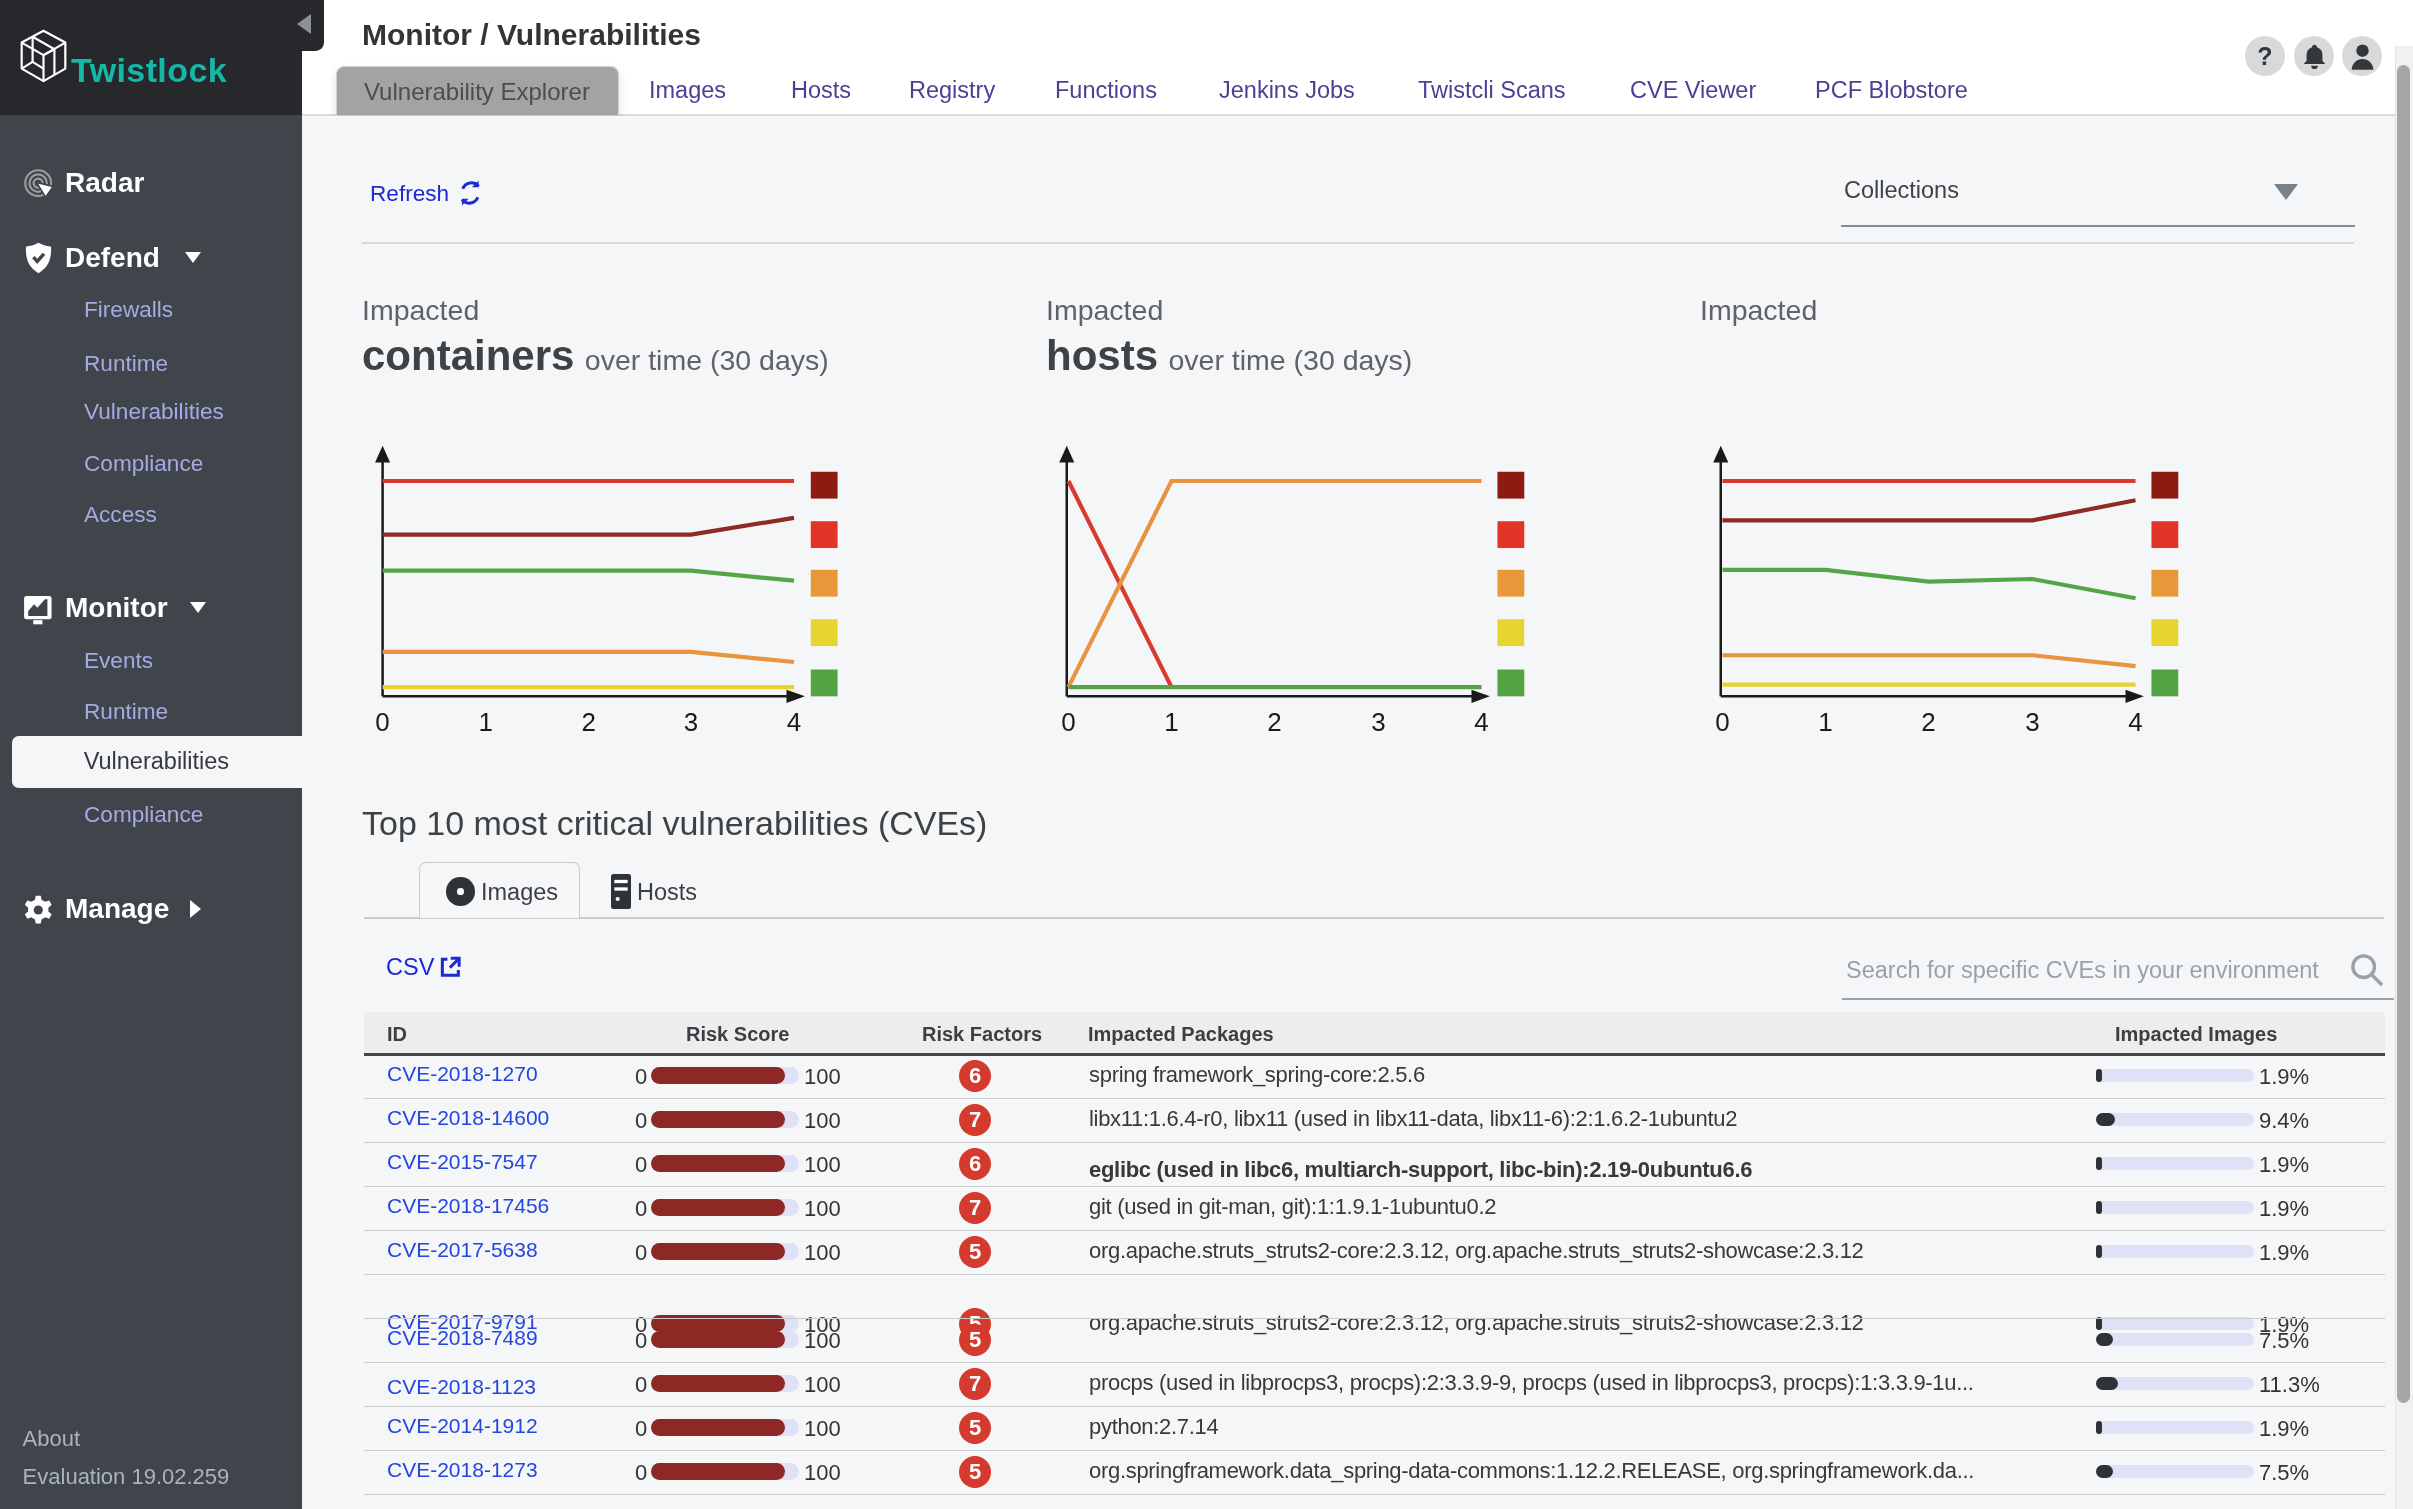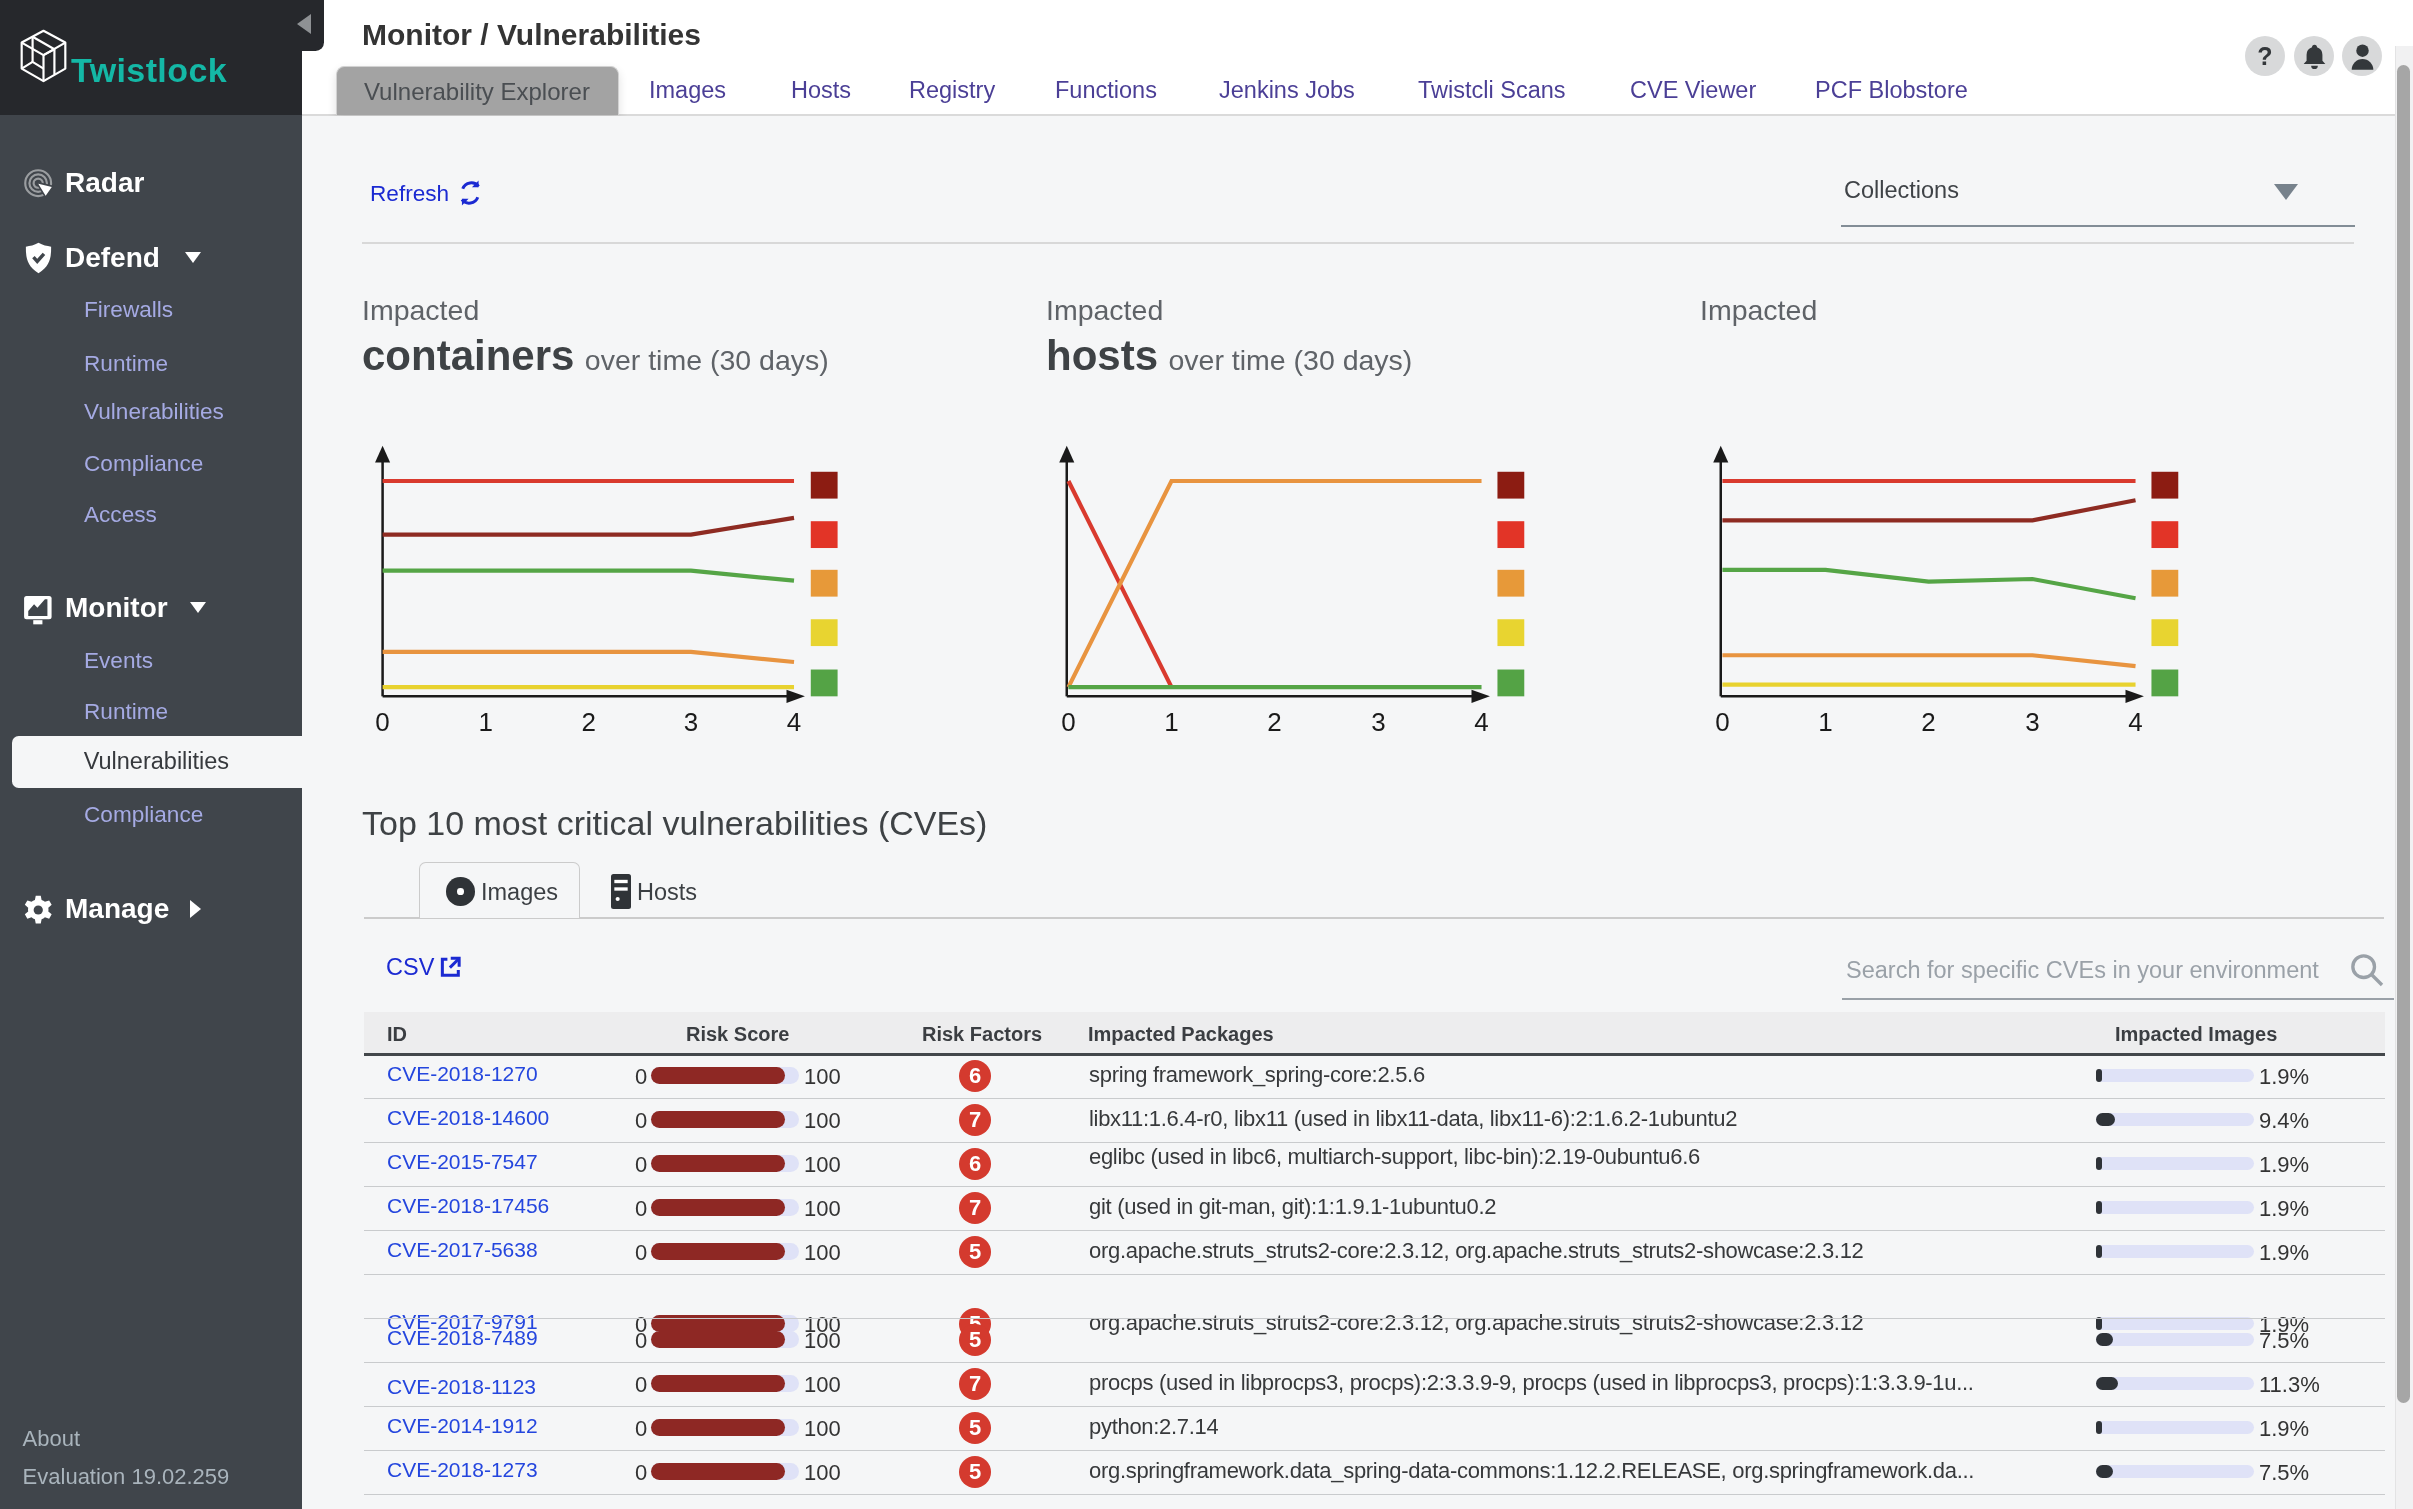--- a/index.html
+++ b/index.html
@@ -295,21 +295,21 @@
   </div>
   <div class="rowline" style="top:1026px;"></div>
   <div class="trow" style="top:1026px;">
     <div class="cve" style="top:8.4px;">CVE-2015-7547</div>
     <div class="zero" style="top:10px;">0</div>
     <div class="bartrack" style="top:13.4px;">
           <div class="barfill"></div>
         </div>
     <div class="hundred" style="top:10px;">100</div>
     <div class="rfcircle" style="top:5.9px;">6</div>
-    <div class="pkg" style="top:2px;">eglibc (used in libc6, multiarch-support, libc-bin):2.19-0ubuntu6.6</div>
+    <div class="pkg" style="top:15px;font-weight:bold;">eglibc (used in libc6, multiarch-support, libc-bin):2.19-0ubuntu6.6</div>
     <div class="iitrack" style="top:15px;">
           <div class="iifill" style="width:5.9px;"></div>
         </div>
     <div class="pct" style="top:10px;">1.9%</div>
   </div>
   <div class="rowline" style="top:1070px;"></div>
   <div class="trow" style="top:1070px;padding-left:24px;">
     <div class="cve" style="top:8.4px;">CVE-2018-17456</div>
     <div class="zero" style="top:10px;">0</div>
     <div class="bartrack" style="top:13.4px;">

